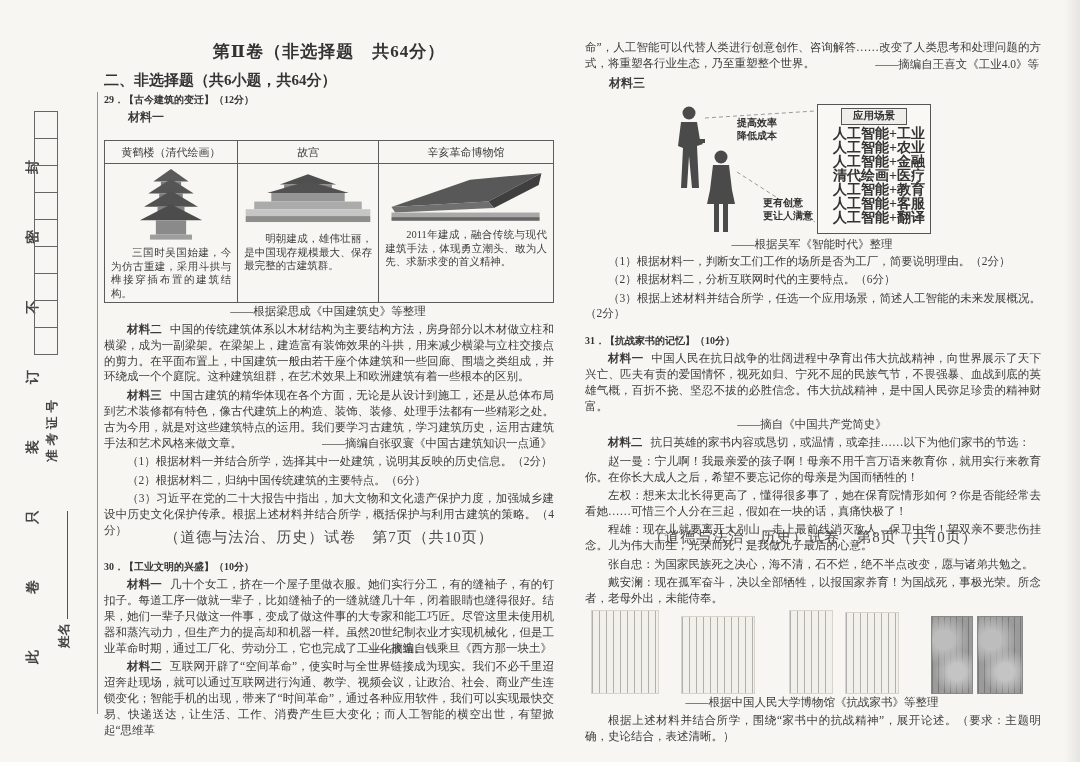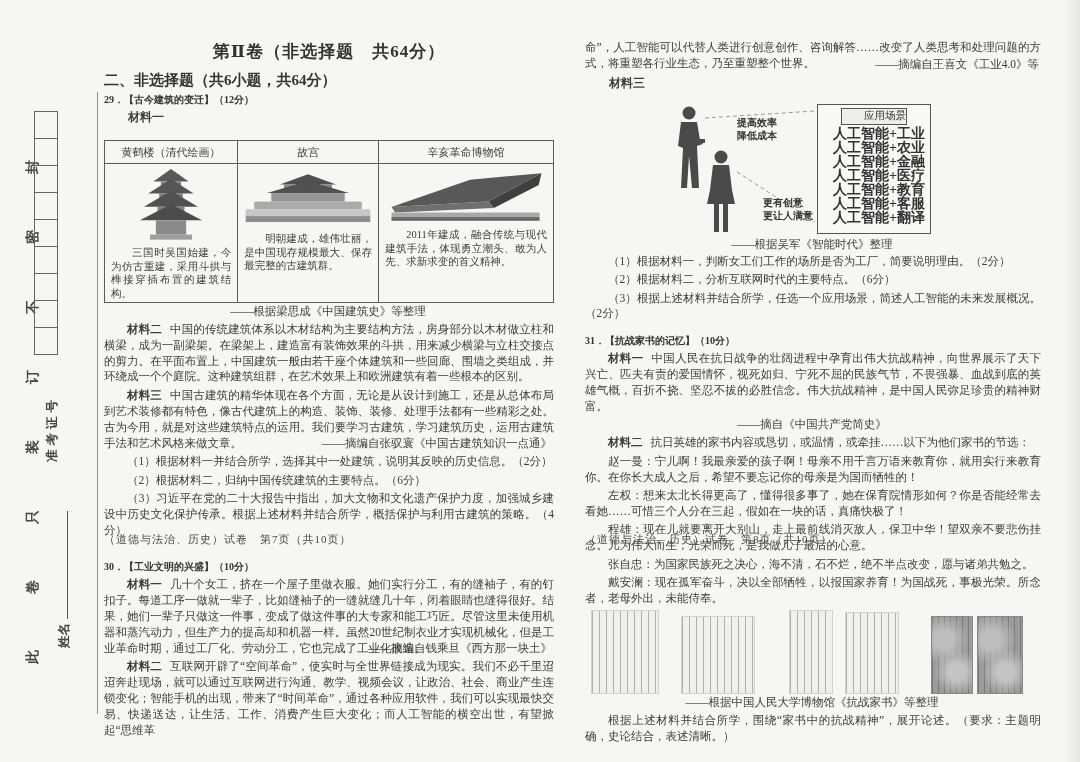--- a/index.html
+++ b/index.html
@@ -16,21 +16,21 @@
   .examno-label{left:44px;top:462px;font-size:12.5px;font-weight:bold;letter-spacing:4px;color:#444;}
   .name-wrap{left:56px;top:648px;font-size:12.5px;font-weight:bold;color:#444;}
   .name-line{display:inline-block;width:108px;border-bottom:1.2px solid #555;margin-left:4px;vertical-align:baseline;}
   .boxes{position:absolute;left:34px;top:112px;width:24px;}
   .boxes div{width:22px;height:26px;border:1px solid #666;margin-top:-1px;background:transparent;}
 
   
   .pg{position:absolute;top:0;height:564px;}
   .pg-left{left:104px;width:450px;}
   .pg-right{left:585px;width:456px;}
-  .page-footer{position:absolute;left:0;right:0;bottom:17px;font-size:11px;color:#4a4a4a;letter-spacing:1px;}
+  .page-footer{position:absolute;left:0;right:0;bottom:17px;text-align:center;font-size:15px;color:#4a4a4a;letter-spacing:1px;}
 
   h1.paper-title{margin:40px 0 8px 0;text-align:center;font-size:17px;font-weight:bold;color:#333;letter-spacing:1px;}
   .h-sec{font-size:15px;font-weight:bold;color:#333;margin:2px 0;}
   .h-q{font-size:10px;font-weight:bold;color:#333;margin:3px 0 2px 0;}
   .mat-head{font-size:12px;font-weight:bold;margin:2px 0 2px 2em;}
   .para{margin:3px 0;font-size:11.5px;line-height:15.8px;text-align:justify;text-indent:2em;color:#3c3c3c;}
   .para .mat-label{font-weight:bold;margin-right:0.7em;}
   .rel{position:relative;}
   .source{font-size:11.5px;text-align:center;margin:1px 2px 2px 0;color:#3c3c3c;}
   .src-abs{position:absolute;right:2px;bottom:0;font-size:11.5px;color:#3c3c3c;background:transparent;}
@@ -42,22 +42,22 @@
   table.bld th{font-size:11px;font-weight:normal;height:18px;color:#3c3c3c;}
   table.bld td{vertical-align:top;height:118px;}
   .cell-img{display:flex;justify-content:center;align-items:flex-end;margin:3px 0 3px 0;}
   .cell-cap{font-size:10.5px;line-height:13.5px;text-align:justify;text-indent:2em;color:#3c3c3c;}
 
   
   .diagram{position:relative;height:132px;margin:12px 0 0 0;}
   .sil{position:absolute;}
   .dlabel{position:absolute;font-size:10px;font-weight:bold;line-height:13px;color:#333;}
   .appbox{position:absolute;left:232px;top:0;width:112px;height:128px;border:1.5px solid #555;background:#f9f8f5;}
-  .appbox-title{display:block;width:64px;margin:3px auto 2px auto;border:1px solid #555;text-align:right;
-                font-size:10.5px;font-weight:normal;padding:0.5px 0;background:#efeee9;color:#333;}
+  .appbox-title{display:block;width:64px;margin:3px auto 2px auto;border:1px solid #555;text-align:center;
+                font-size:10.5px;font-weight:bold;padding:0.5px 0;background:#efeee9;color:#333;}
   .app-item{font-size:14px;font-weight:bold;line-height:14.1px;padding-left:15px;color:#333;}
   .connectors{position:absolute;left:0;top:0;}
 
   
   .photos{display:flex;align-items:flex-end;gap:0;margin:4px 0 0 6px;height:84px;}
   .photo{background:#f2f0ea;border:1px solid #d6d3ca;
          background-image:repeating-linear-gradient(90deg,rgba(70,70,70,.38) 0 1px,transparent 1px 7px);}
   .photo.p1{width:66px;height:82px;margin-right:22px;}
   .photo.p2{width:72px;height:76px;margin-right:34px;}
   .photo.p3{width:42px;height:82px;margin-right:12px;}
@@ -205,21 +205,21 @@
       </div>
       <div class="dlabel" style="left:178px;top:92px">
         <div>更有创意</div>
         <div>更让人满意</div>
       </div>
       <div class="appbox">
         <span class="appbox-title">应用场景</span>
         <div class="app-item">人工智能+工业</div>
         <div class="app-item">人工智能+农业</div>
         <div class="app-item">人工智能+金融</div>
-        <div class="app-item">人工智能+医疗</div>
+        <div class="app-item">清代绘画+医疗</div>
         <div class="app-item">人工智能+教育</div>
         <div class="app-item">人工智能+客服</div>
         <div class="app-item">人工智能+翻译</div>
       </div>
     </div>
     <div class="source">——根据吴军《智能时代》整理</div>
 
     <p class="q">（1）根据材料一，判断女工们工作的场所是否为工厂，简要说明理由。（2分）</p>
     <p class="q">（2）根据材料二，分析互联网时代的主要特点。（6分）</p>
     <p class="q">（3）根据上述材料并结合所学，任选一个应用场景，简述人工智能的未来发展概况。（2分）</p>

